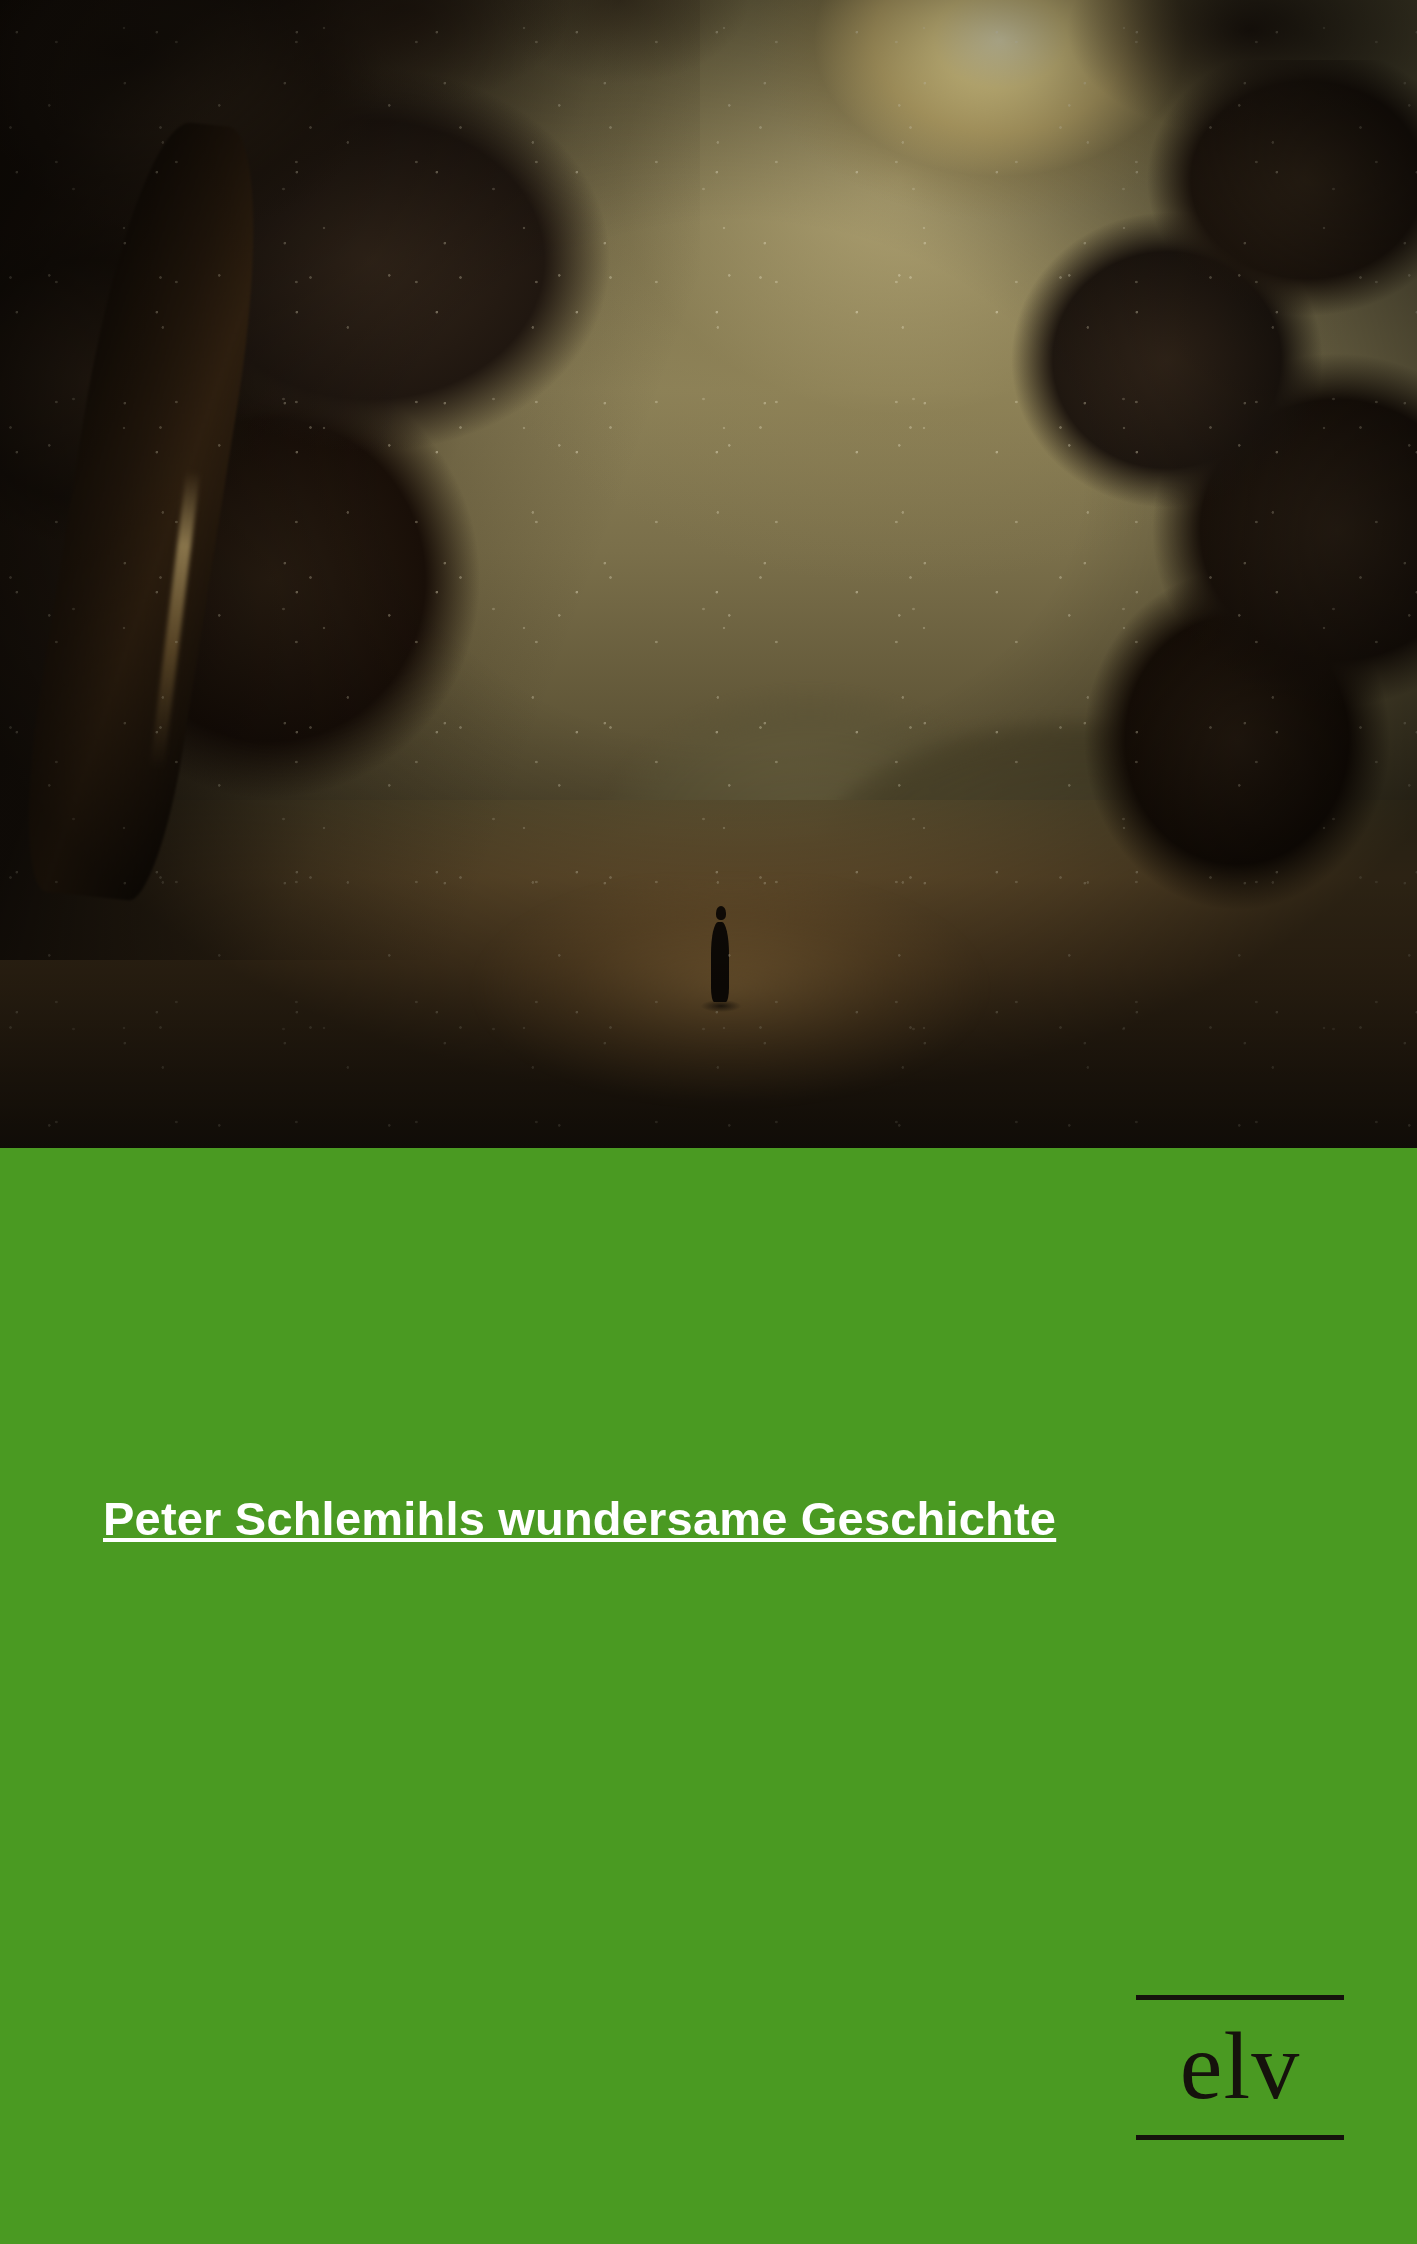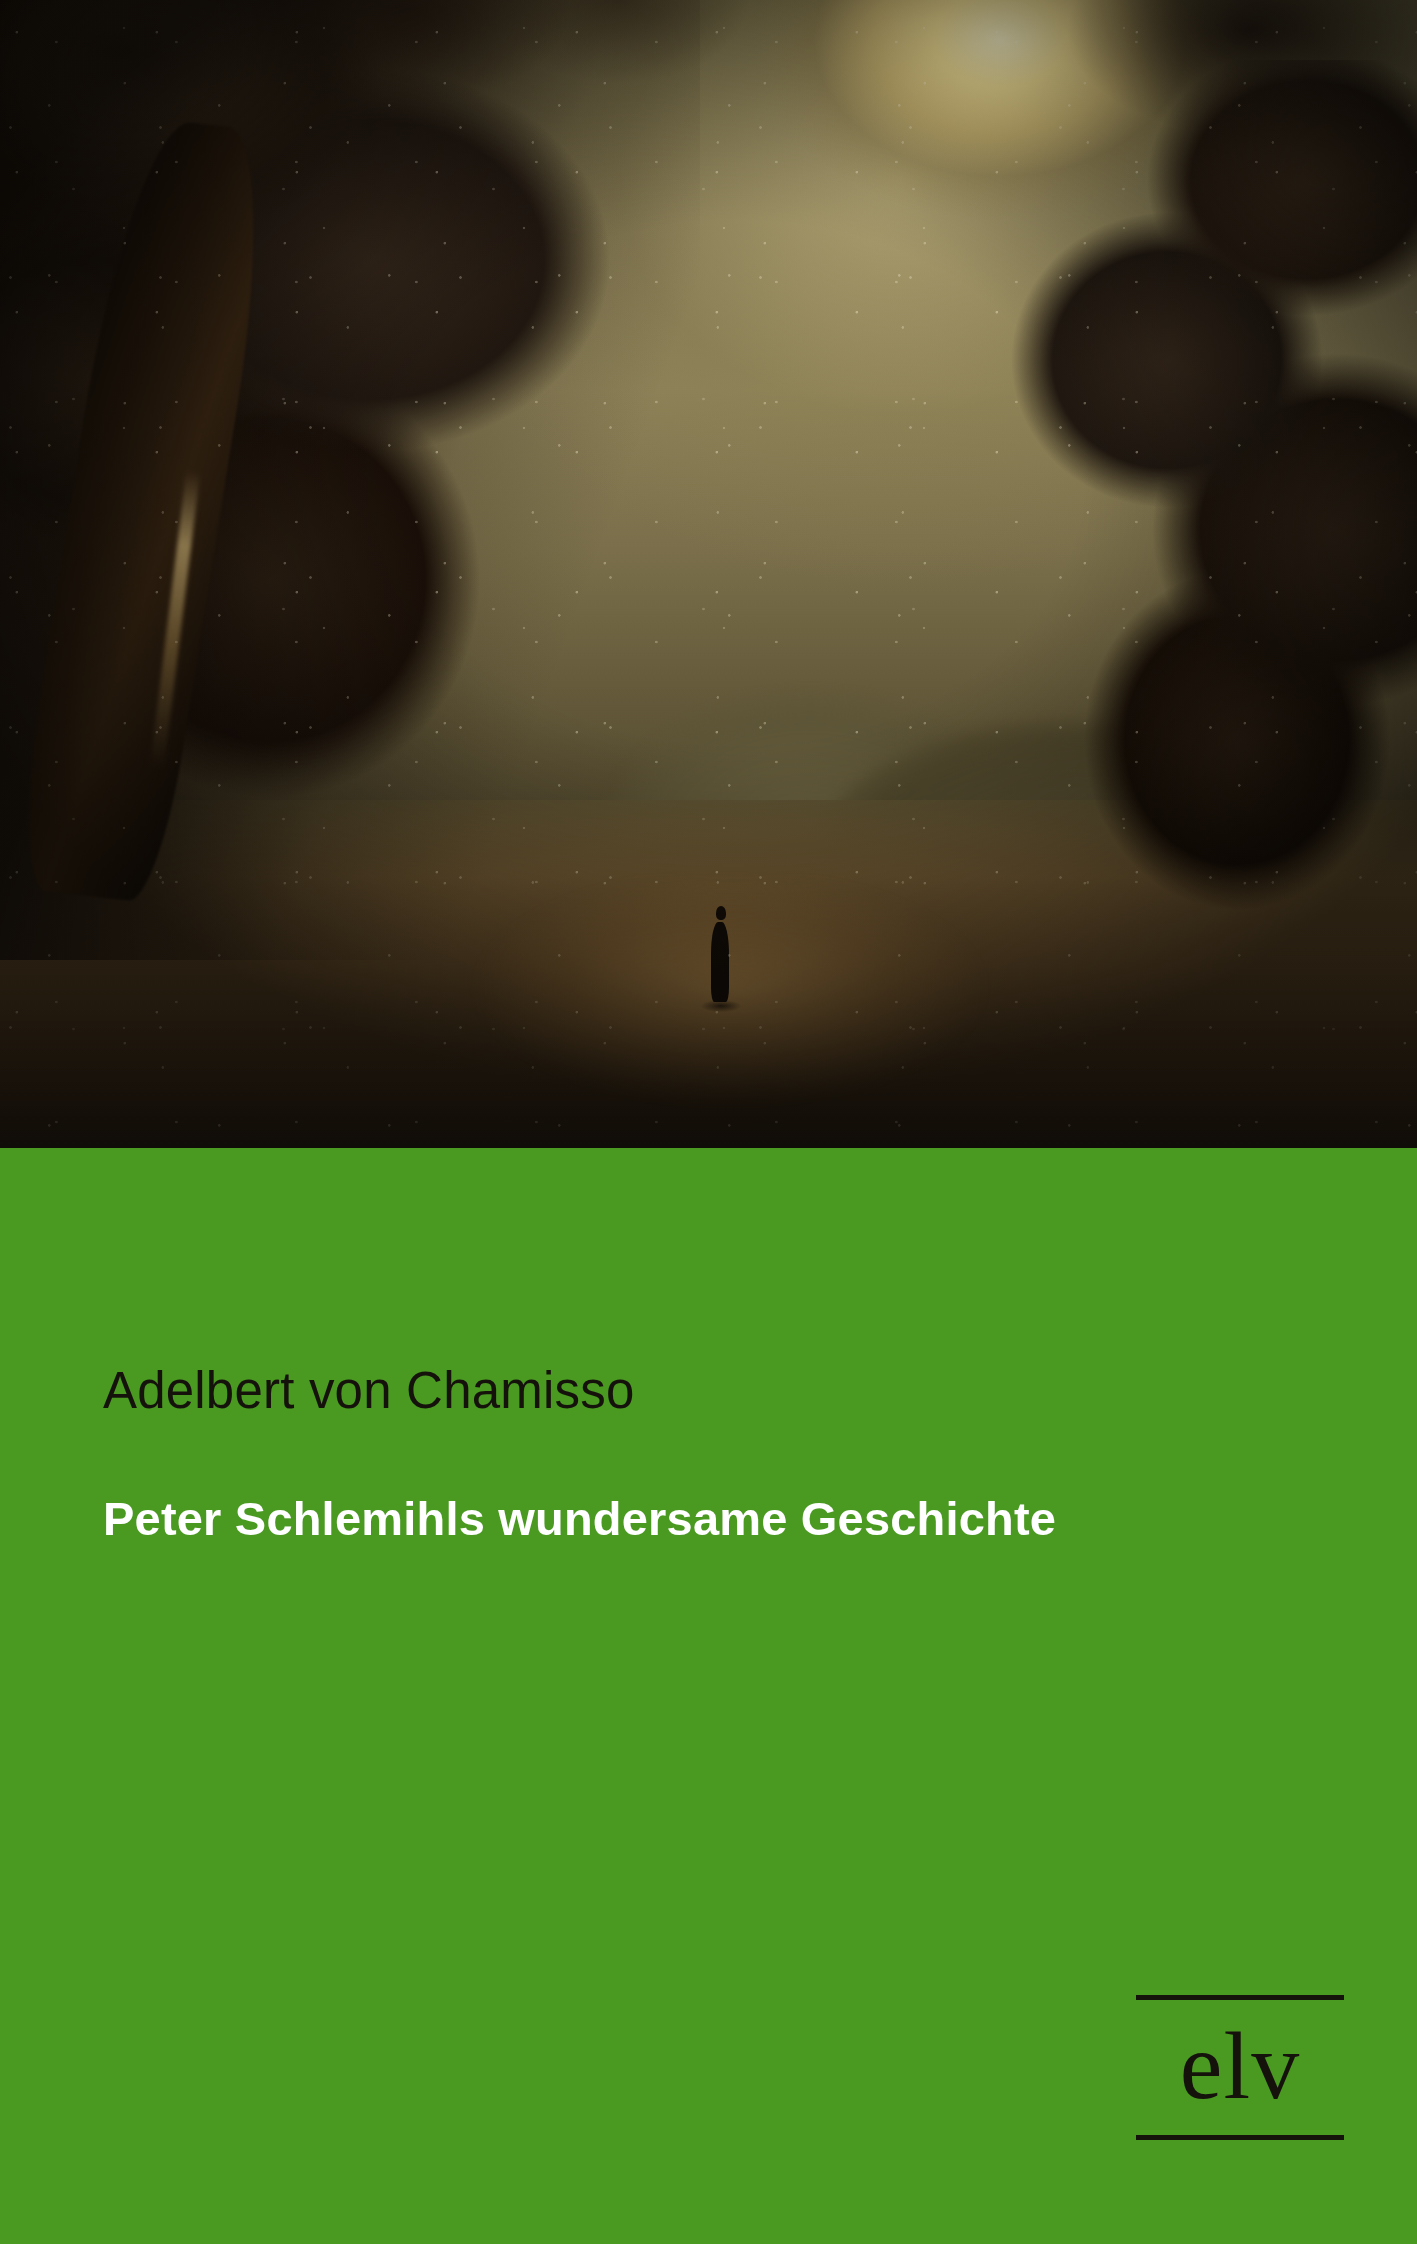--- a/index.html
+++ b/index.html
@@ -192,20 +192,21 @@
   }
   .title {
     position: absolute;
     left: 103px;
     top: 343px;
     font-size: 47px;
     font-weight: 700;
     color: #ffffff;
     letter-spacing: 0.2px;
     white-space: nowrap;
+    text-decoration: underline;
   }
   
   .logo {
     position: absolute;
     right: 73px;
     bottom: 104px;
     width: 208px;
     height: 145px;
     text-decoration: underline;
   }
@@ -250,21 +251,20 @@
     <div class="figure">
       <div class="fig-shadow"></div>
       <div class="fig-body"></div>
       <div class="fig-head"></div>
     </div>
     <div class="grain"></div>
     <div class="vignette"></div>
   </div>
 
   <div class="text-area">
-    <div class="author">Adelbert von Chamisso</div>
     <div class="title">Peter Schlemihls wundersame Geschichte</div>
 
     <div class="logo">
       <div class="logo-rule top"></div>
       <div class="logo-text">elv</div>
       <div class="logo-rule bottom"></div>
     </div>
   </div>
 
 </div>

